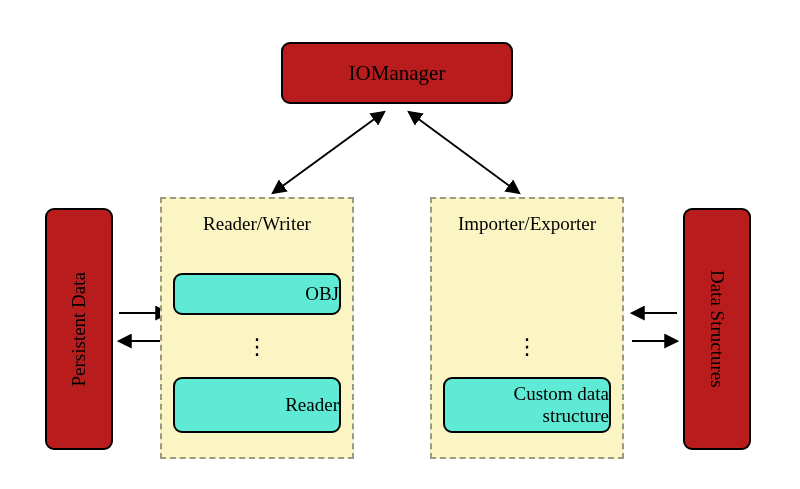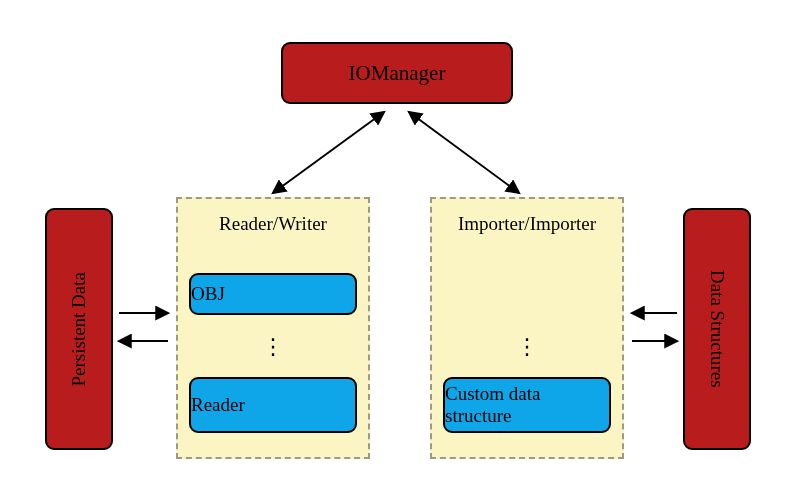--- a/index.html
+++ b/index.html
@@ -54,37 +54,37 @@
     white-space: nowrap;
   }
   .panel {
     position: absolute;
     top: 197px;
     width: 194px; height: 262px;
     background: #fbf5c3;
     border: 2px dashed #9a9a85;
     box-sizing: border-box;
   }
-  .panel.left-panel  { left: 176px; }
+  .panel.left-panel  { left: 160px; }
   .panel.right-panel { left: 430px; }
   .panel-title {
     position: absolute;
     top: 14px; left: 0; right: 0;
     text-align: center;
     font-size: 19px;
   }
   .inner-box {
     position: absolute;
     left: 11px; right: 11px;
-    background: #0ea5e9;
+    background: #5eead4;
     border: 2px solid #000;
     border-radius: 9px;
     display: flex;
     flex-direction: column;
-    align-items: flex-start;
+    align-items: flex-end;
     justify-content: center;
     font-size: 19px;
     line-height: 1.15;
     box-sizing: border-box;
     text-align: center;
   }
   .inner-box.top-item { top: 74px; height: 42px; }
   .inner-box.bottom-item { top: 178px; height: 56px; }
   .dots {
     position: absolute;
@@ -138,21 +138,21 @@
     <div class="inner-box top-item">
       <span>OBJ</span>
     </div>
     <div class="dots">⋮</div>
     <div class="inner-box bottom-item">
       <span>Reader</span>
     </div>
   </div>
 
   <div class="panel right-panel">
-    <div class="panel-title">Importer/Importer</div>
+    <div class="panel-title">Importer/Exporter</div>
     <div class="dots">⋮</div>
     <div class="inner-box bottom-item">
       <span>Custom data</span>
       <span>structure</span>
     </div>
   </div>
 
 </div>
 
 </body></html>

